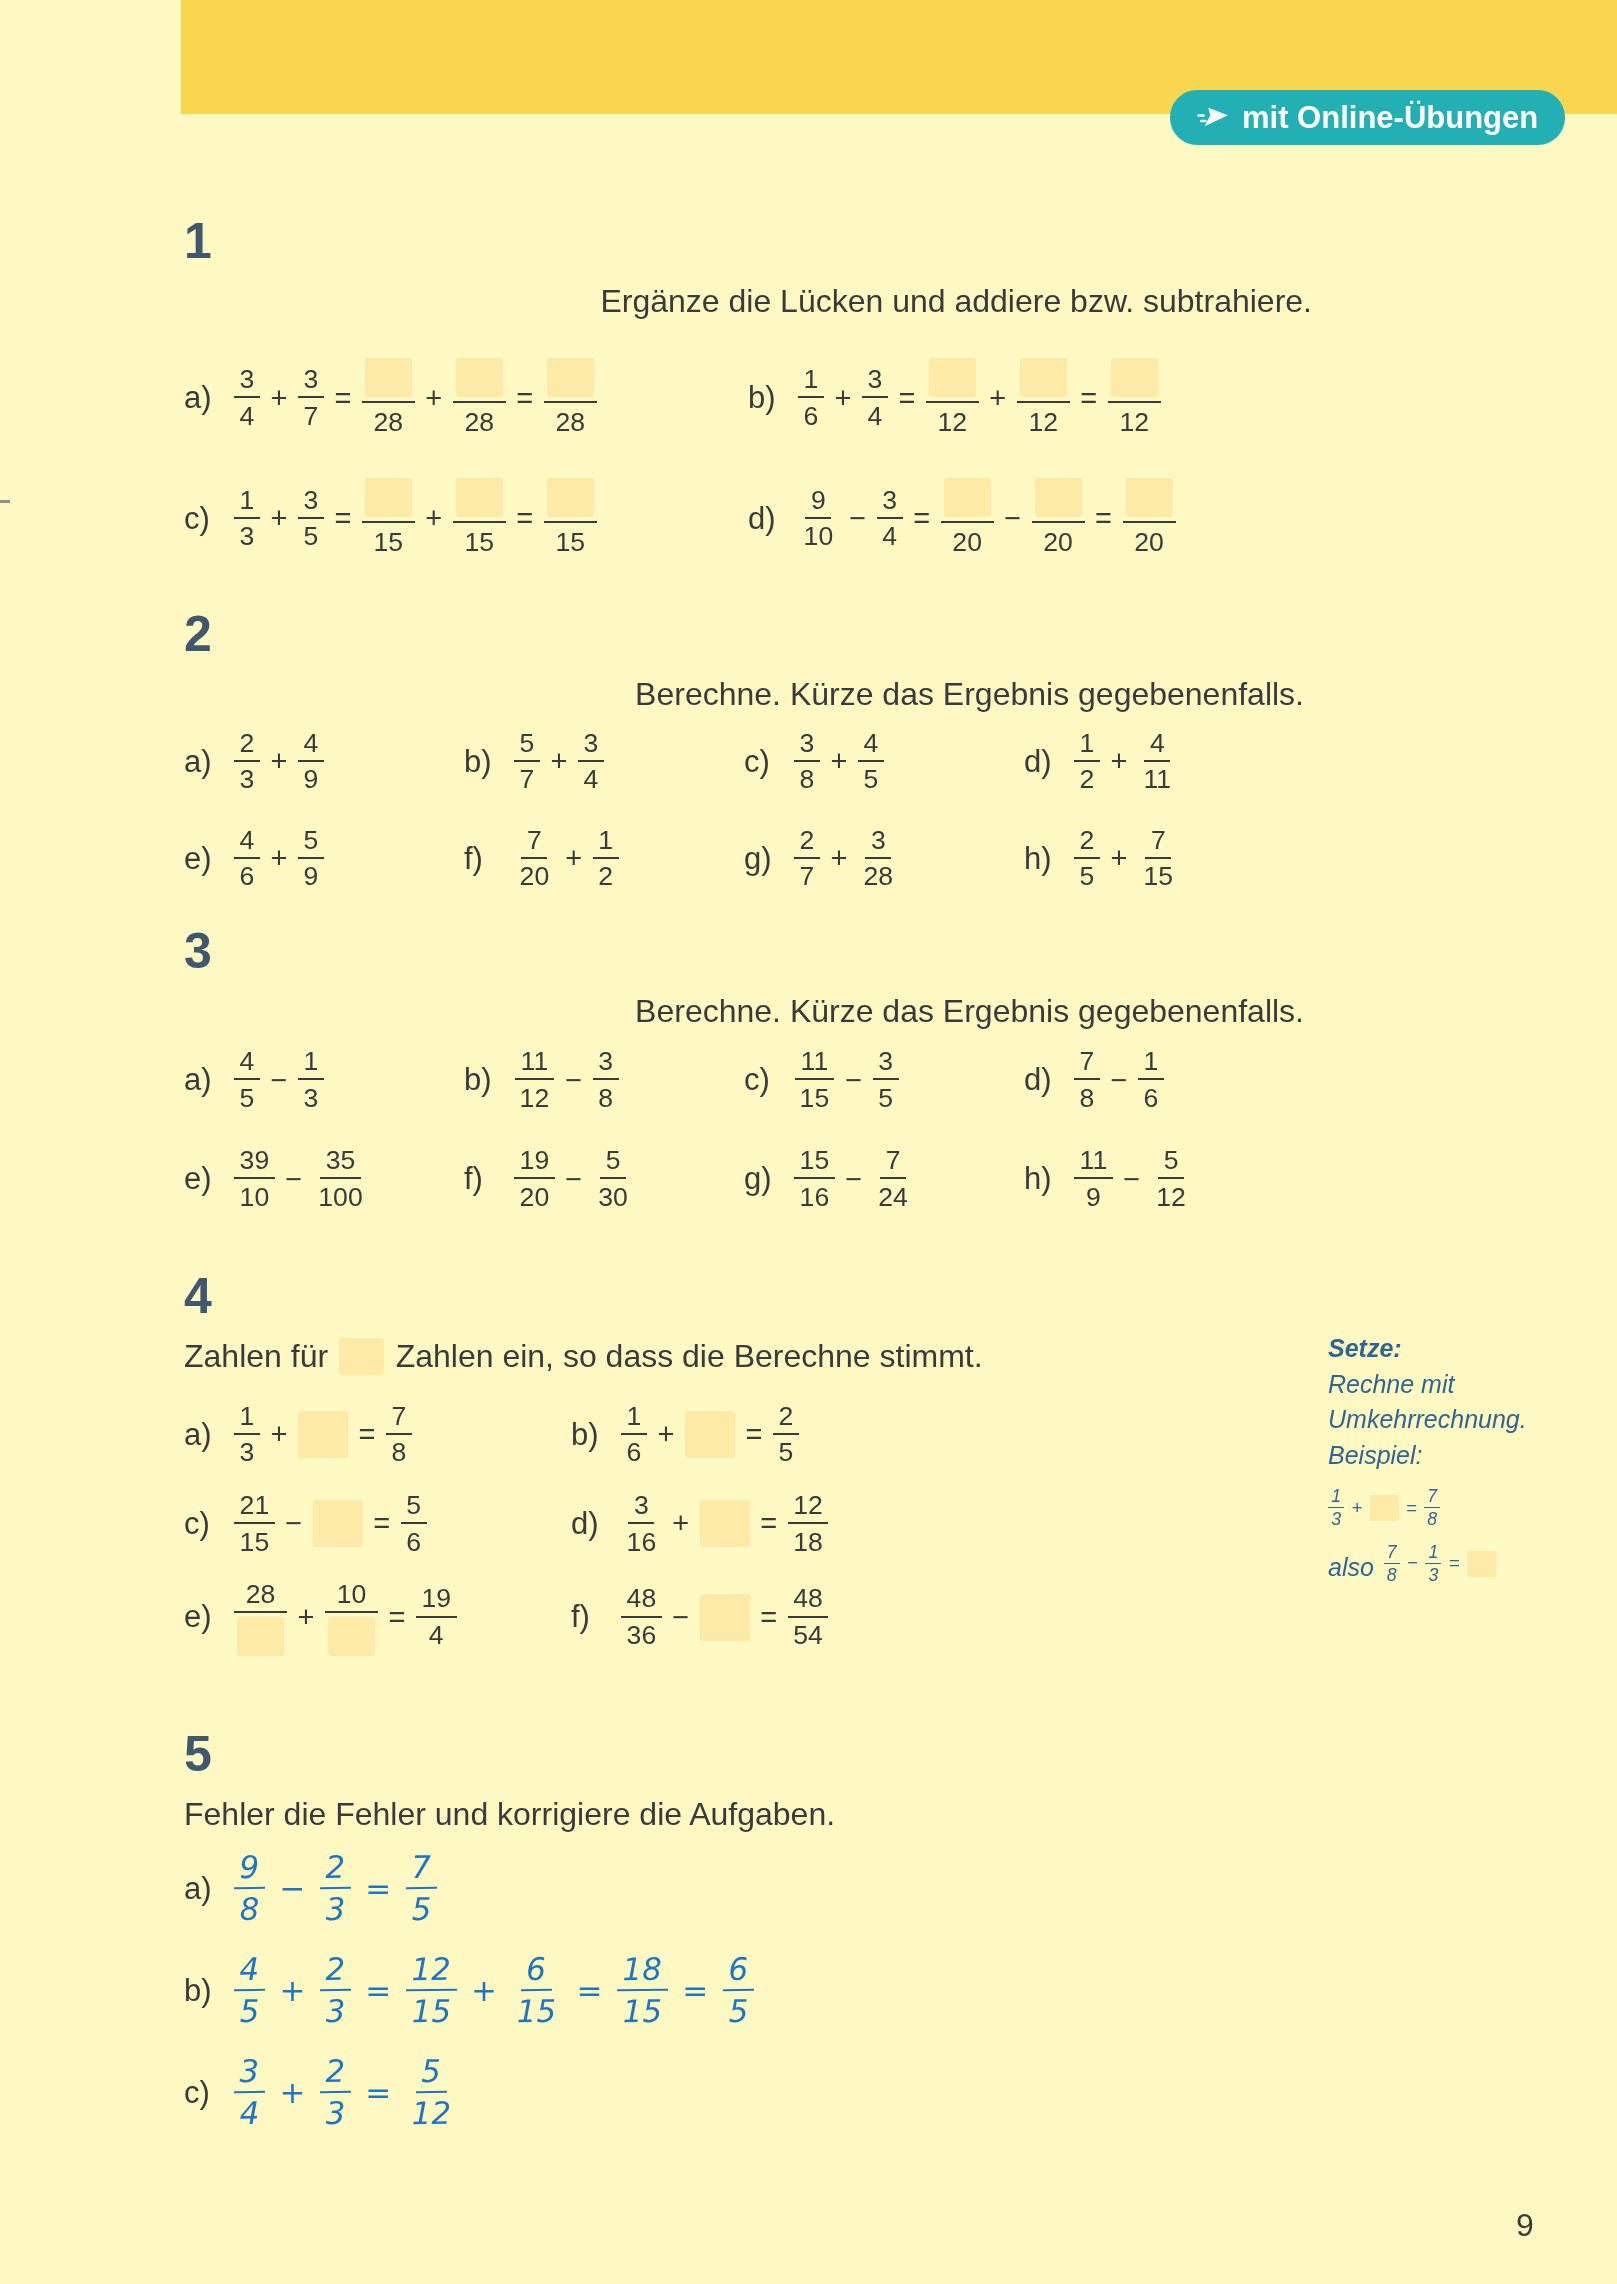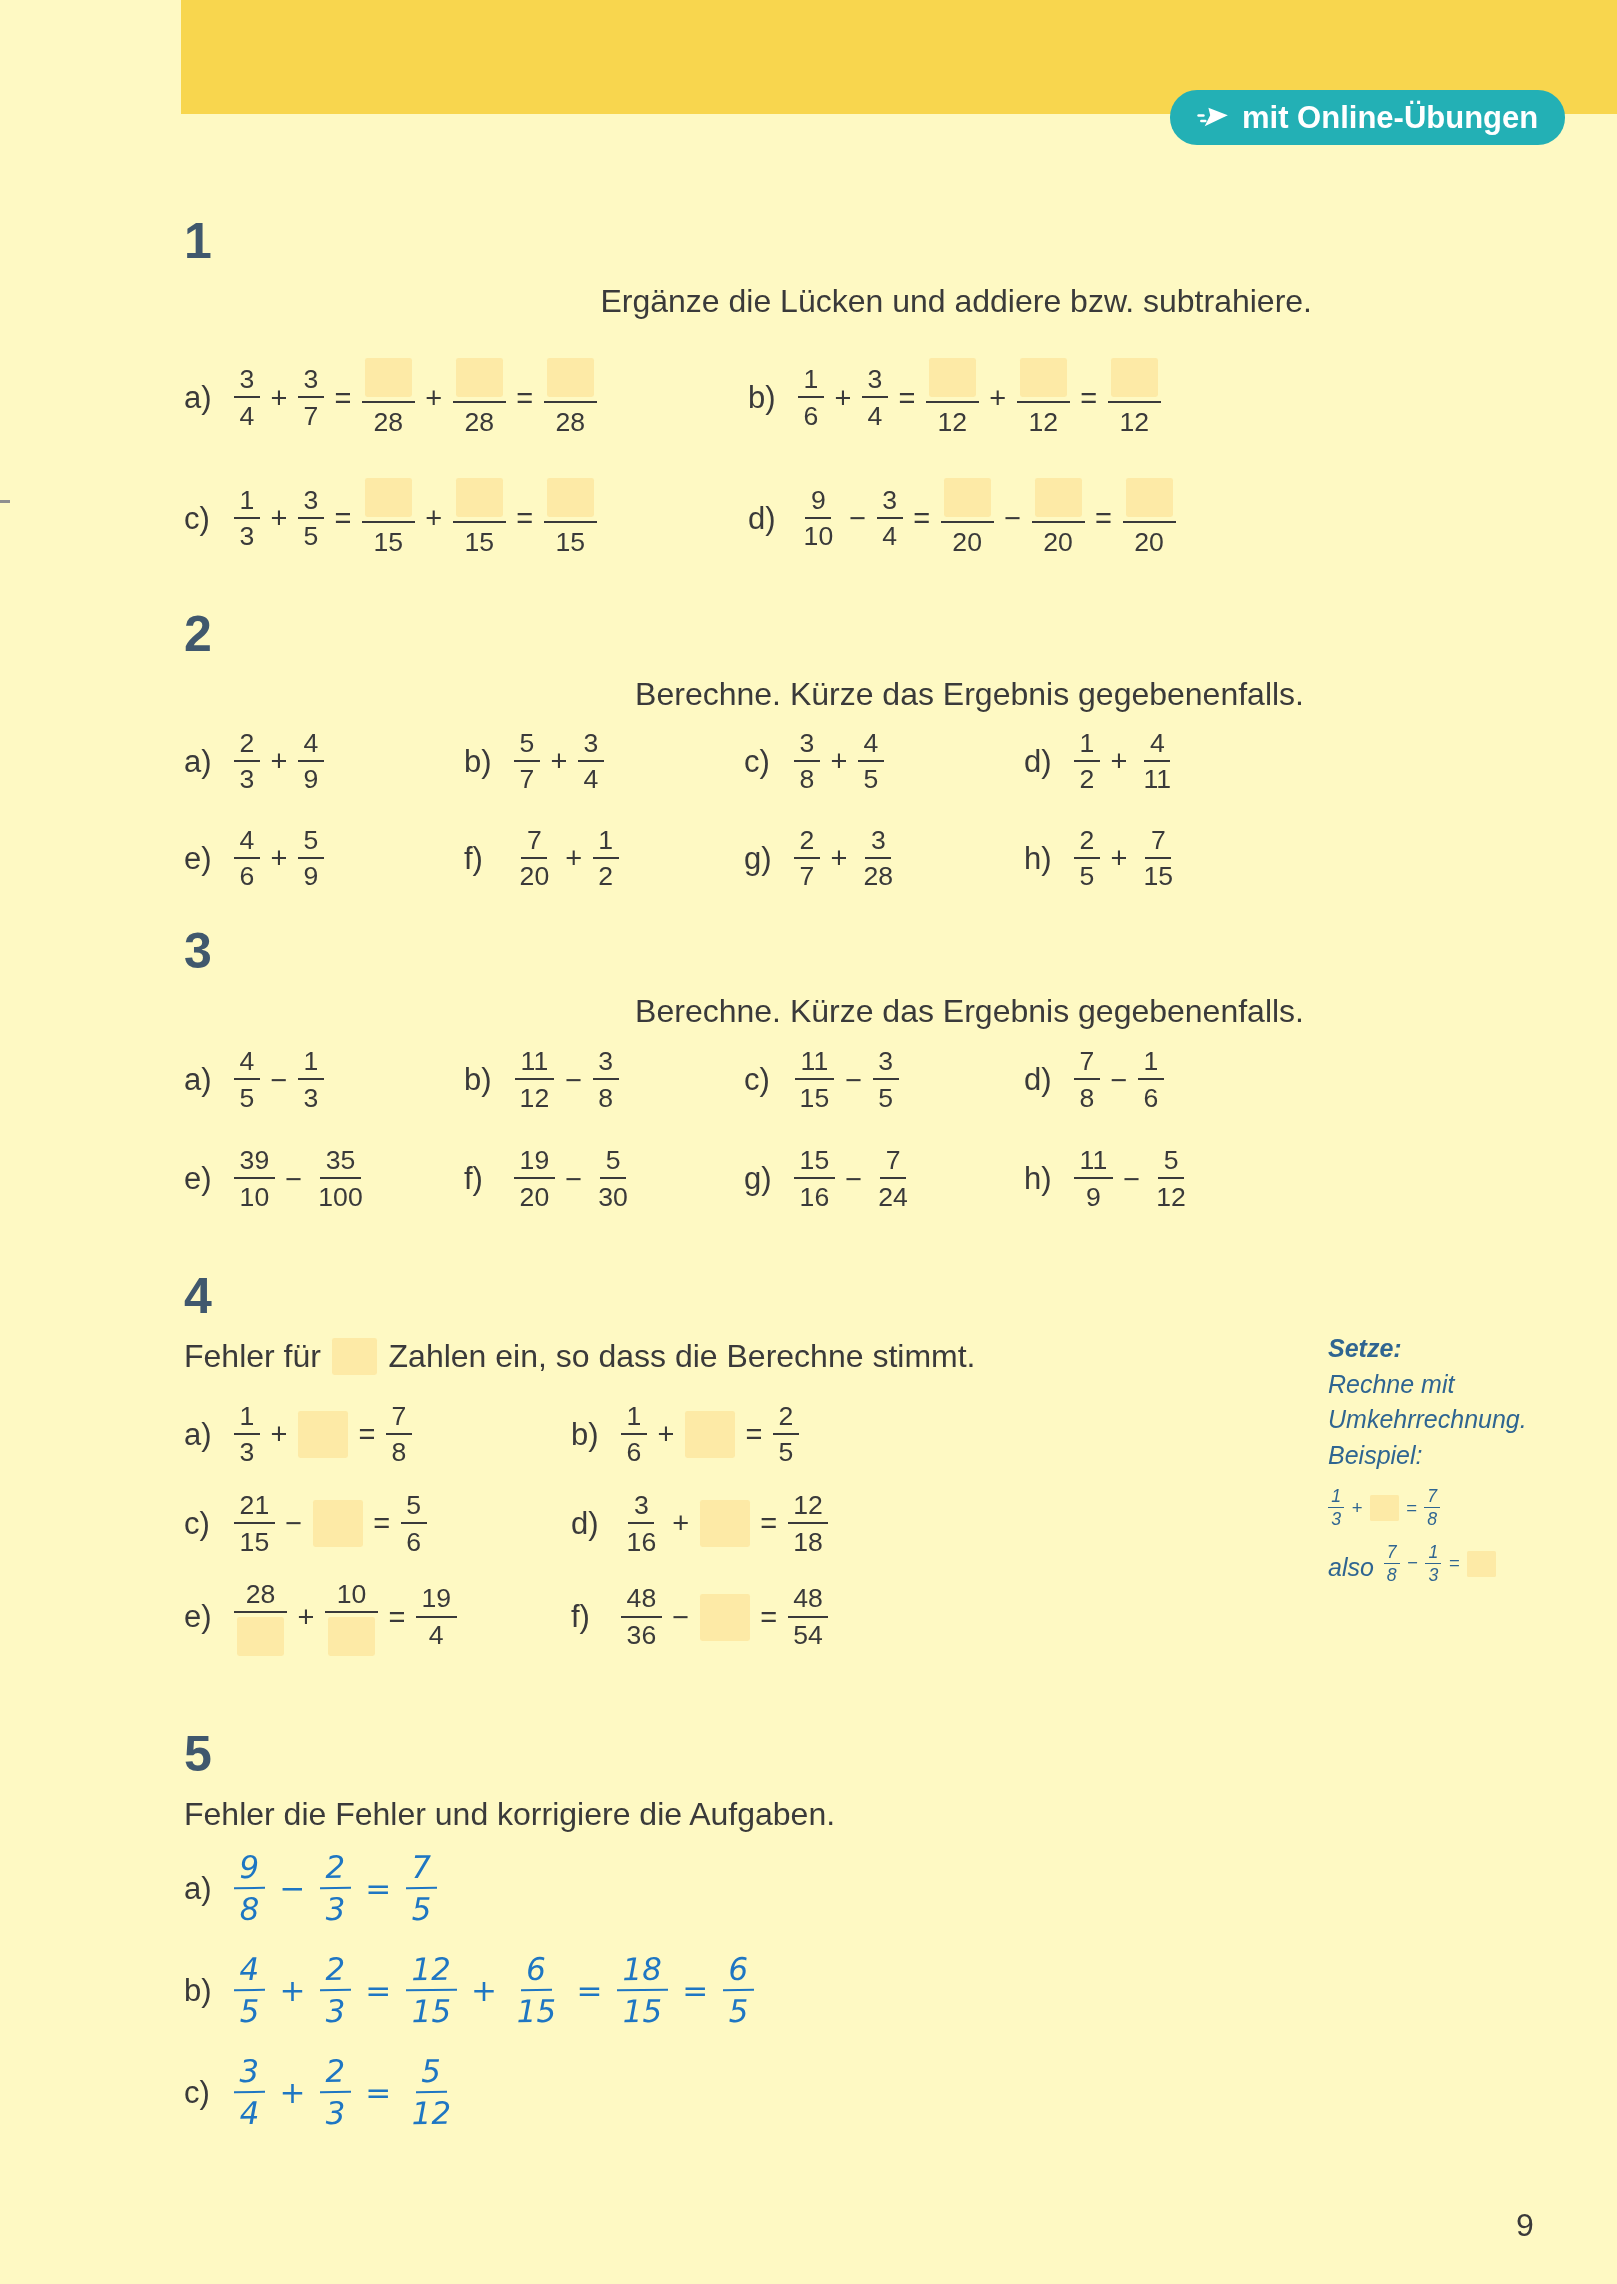--- a/index.html
+++ b/index.html
@@ -455,21 +455,21 @@
               </span>
             </span>
           </div>
         </div>
       </div>
   </section>
 
   <section class="exercise s4" style="top:1271px;">
     <div class="ex-num">4</div>
     <div class="instruction">
-      <span>Fehler für</span><span class="inline-box"></span><span>Zahlen ein, so dass die Berechne stimmt.</span>
+      <span>Zahlen für</span><span class="inline-box"></span><span>Zahlen ein, so dass die Berechne stimmt.</span>
     </div>
     <div class="rows">
         <div class="row">
           <div class="cell" style="width: 387px;">
             <span class="plabel">a)</span>
             <span class="expr">
               <span class="frac">
                 <span class="num">1</span>
                 <span class="den">3</span>
               </span>

